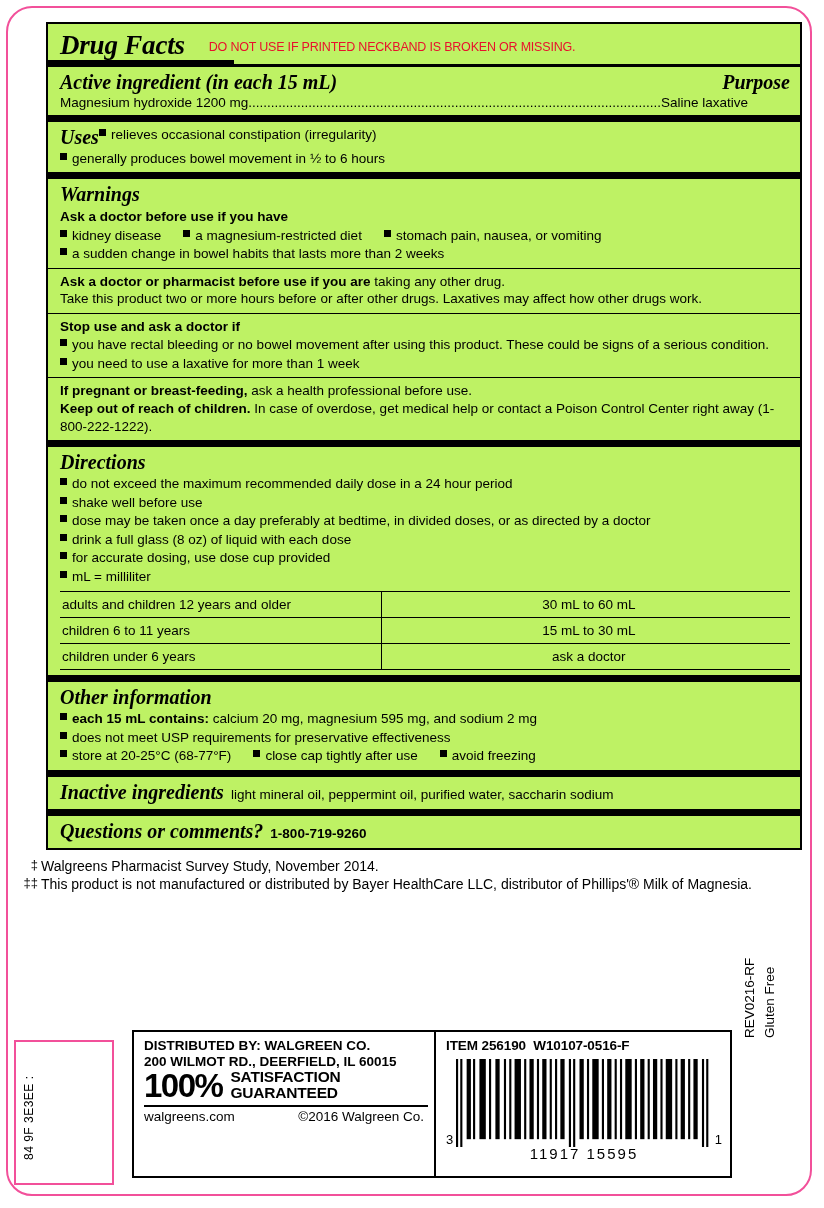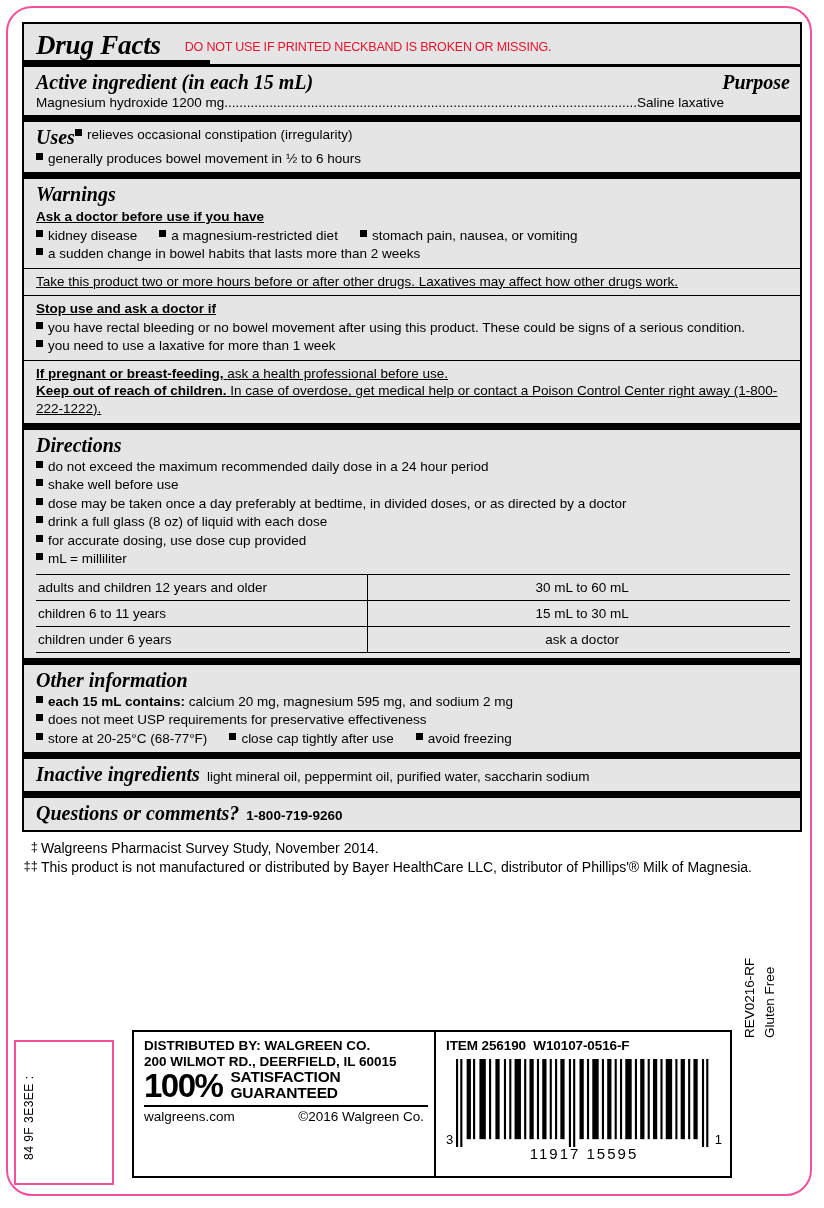--- a/index.html
+++ b/index.html
@@ -31,21 +31,22 @@
   }
   .dfl {
     position: absolute;
     left: 22px; top: 22px;
     width: 780px;
     box-sizing: border-box;
   }
   .outer-box {
     border: 2.5px solid #000;
     box-sizing: border-box;
-    background: #e5e5e5;
+    background: #bef264;
+    margin-left: 24px;
   }
   .title-row {
     display: flex;
     align-items: flex-start;
     padding: 4px 0 0 0;
     position: relative;
   }
   .drug-facts {
     font-family: "Liberation Serif", serif;
     font-style: italic;
@@ -107,21 +108,21 @@
   }
   .li {
     font-size: 13.5px;
     line-height: 1.30;
     display: flex;
     align-items: flex-start;
     margin-top: 1px;
   }
   .li .bullet { margin-top: 4px; }
   .bold { font-weight: bold; }
-  .p { font-size: 13.5px; line-height: 1.30; text-decoration: underline; }
+  .p { font-size: 13.5px; line-height: 1.30; }
   .inline-items {
     display: flex;
     flex-wrap: wrap;
     align-items: baseline;
   }
   .inline-items .li { margin-right: 22px; }
   .dose-table {
     width: 100%;
     border-collapse: collapse;
     margin-top: 6px;
@@ -354,20 +355,24 @@
           </div>
         </div>
         <div class="li">
           <span class="bullet"></span>
           <span>a sudden change in bowel habits that lasts more than 2 weeks</span>
         </div>
       </div>
       <div class="thin-rule"></div>
 
       <div class="sect">
+        <div class="p">
+          <span class="bold">Ask a doctor or pharmacist before use if you are</span>
+          <span>taking any other drug.</span>
+        </div>
         <div class="p">Take this product two or more hours before or after other drugs. Laxatives may affect how other drugs work.</div>
       </div>
       <div class="thin-rule"></div>
 
       <div class="sect">
         <div class="p bold">Stop use and ask a doctor if</div>
         <div class="li">
           <span class="bullet"></span>
           <span>you have rectal bleeding or no bowel movement after using this product. These could be signs of a serious condition.</span>
         </div>

